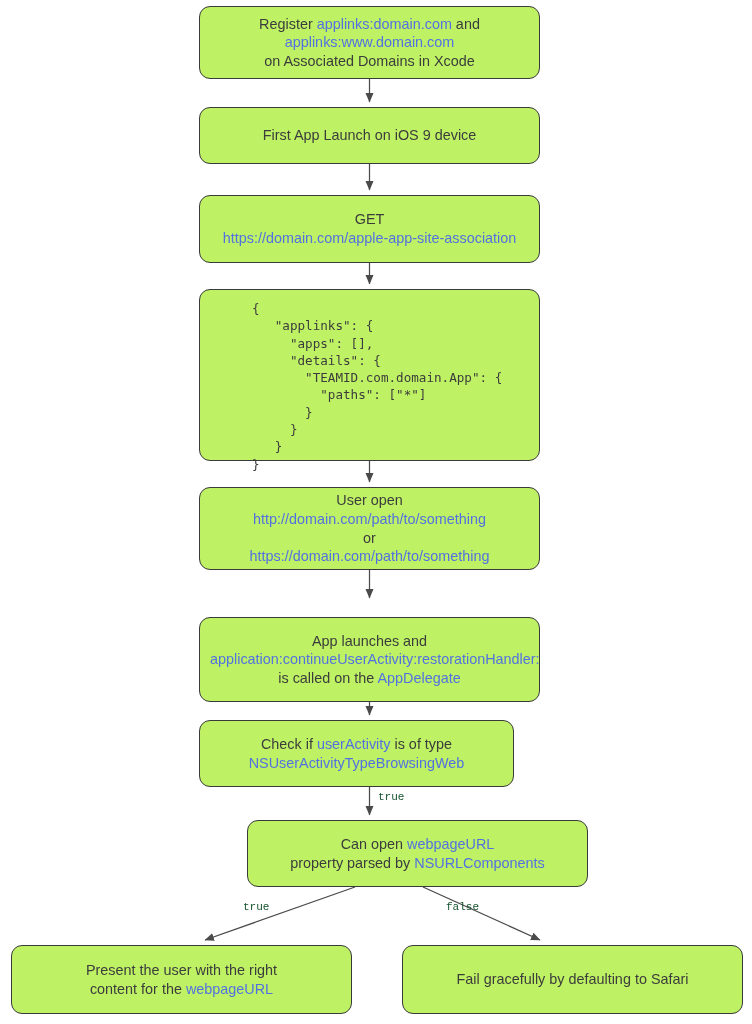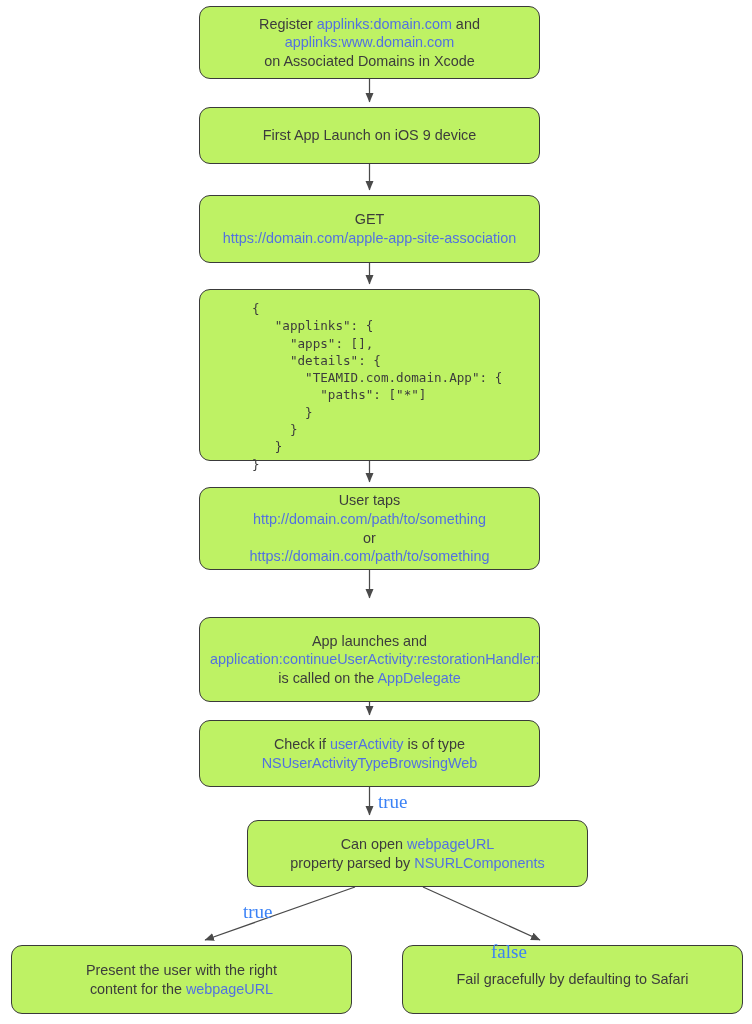--- a/index.html
+++ b/index.html
@@ -63,40 +63,40 @@
     padding: 10px 0 0 52px;
     font-family: "DejaVu Sans Mono", monospace;
     font-size: 12.6px;
     line-height: 17.3px;
     white-space: pre;
     text-align: left;
     color: #3c3c3c;
   }
   .edge-label {
     position: absolute;
-    font-size: 19px;
-    color: #3b82f6;
-    font-family: Liberation Serif, serif;
+    font-size: 11px;
+    color: #14532d;
+    font-family: Liberation Mono, monospace;
     white-space: nowrap;
   }
   
   #n-register  { left: 199px; top: 6px;   width: 341px; height: 73px; }
   #n-launch    { left: 199px; top: 107px; width: 341px; height: 57px; }
   #n-get       { left: 199px; top: 195px; width: 341px; height: 68px; align-items: center; }
   #n-json      { left: 199px; top: 289px; width: 341px; height: 172px; }
   #n-usertaps  { left: 199px; top: 487px; width: 341px; height: 83px; }
   #n-applaunch { left: 199px; top: 617px; width: 341px; height: 85px; }
-  #n-check     { left: 199px; top: 720px; width: 341px; height: 67px; }
+  #n-check     { left: 199px; top: 720px; width: 315px; height: 67px; }
   #n-canopen   { left: 199px; top: 820px; width: 341px; height: 67px; margin-left: 48px; }
   #n-present   { left: 11px;  top: 945px; width: 341px; height: 69px; }
   #n-fail      { left: 402px; top: 945px; width: 341px; height: 69px; }
   
   #lbl-true-1  { left: 378px; top: 791px; }
   #lbl-true-2  { left: 243px; top: 901px; }
-  #lbl-false   { left: 491px; top: 901px; margin-top: 40px; }
+  #lbl-false   { left: 446px; top: 901px; }
 </style>
 </head>
 <body>
 
 <div id="canvas">
 
   <svg class="edges" viewBox="0 0 752 1024">
     <defs>
       <marker id="arrowhead" markerWidth="9" markerHeight="9" refX="7.2" refY="3.2" orient="auto" markerUnits="strokeWidth">
         <path d="M0,0 L7.6,3.2 L0,6.4 z" fill="#4a4a4a"></path>
@@ -144,21 +144,21 @@
        "TEAMID.com.domain.App": {
          "paths": ["*"]
        }
      }
    }
 }</pre>
   </div>
 
   <div class="node" id="n-usertaps">
     <div class="inner">
-      <span>User taps</span><br>
+      <span>User open</span><br>
       <span class="lnk">http://domain.com/path/to/something</span><br>
       <span>or</span><br>
       <span class="lnk">https://domain.com/path/to/something</span>
     </div>
   </div>
 
   <div class="node" id="n-applaunch">
     <div class="inner">
       <span>App launches and</span><br>
       <span class="lnk">application:continueUserActivity:restorationHandler:</span><br>

